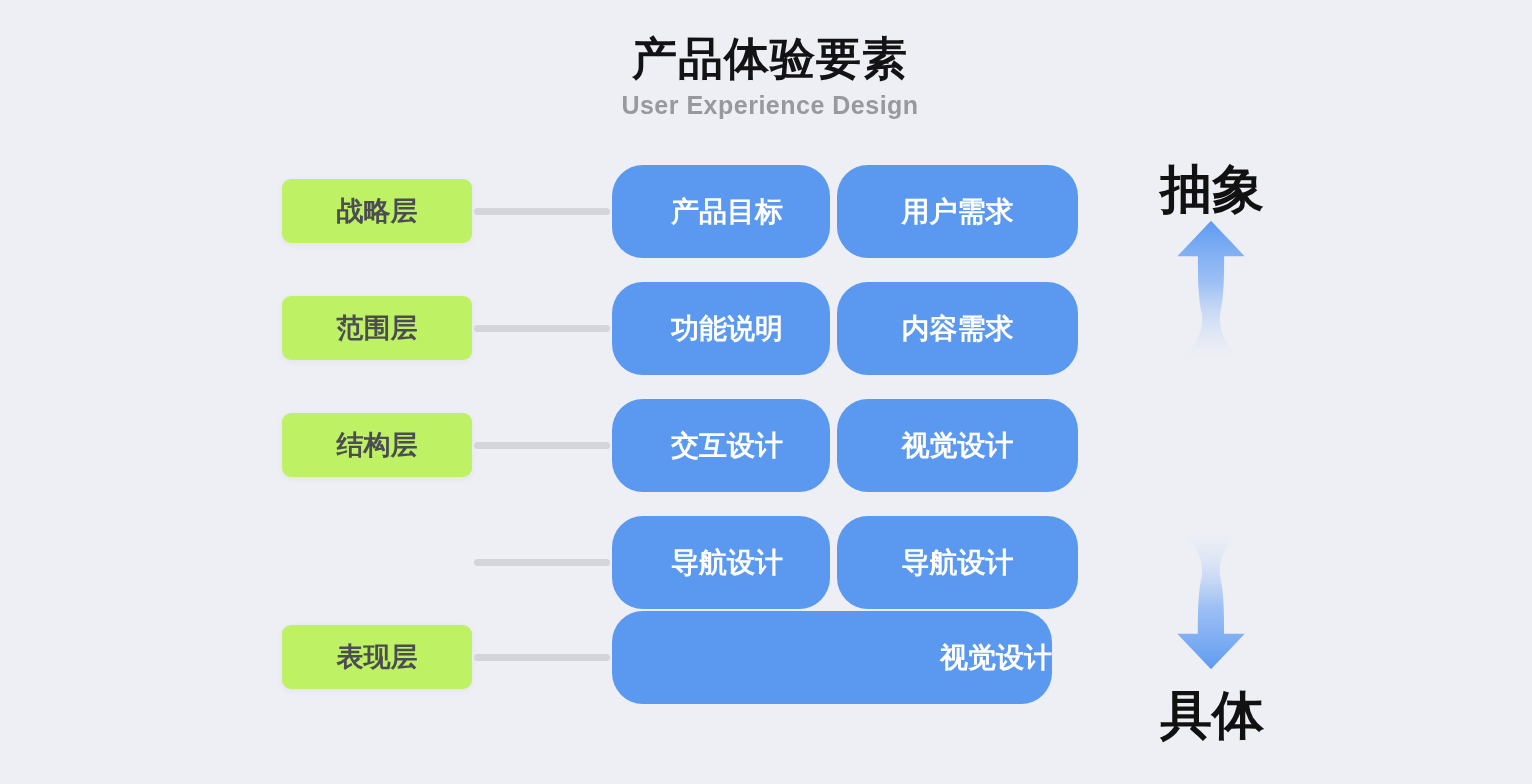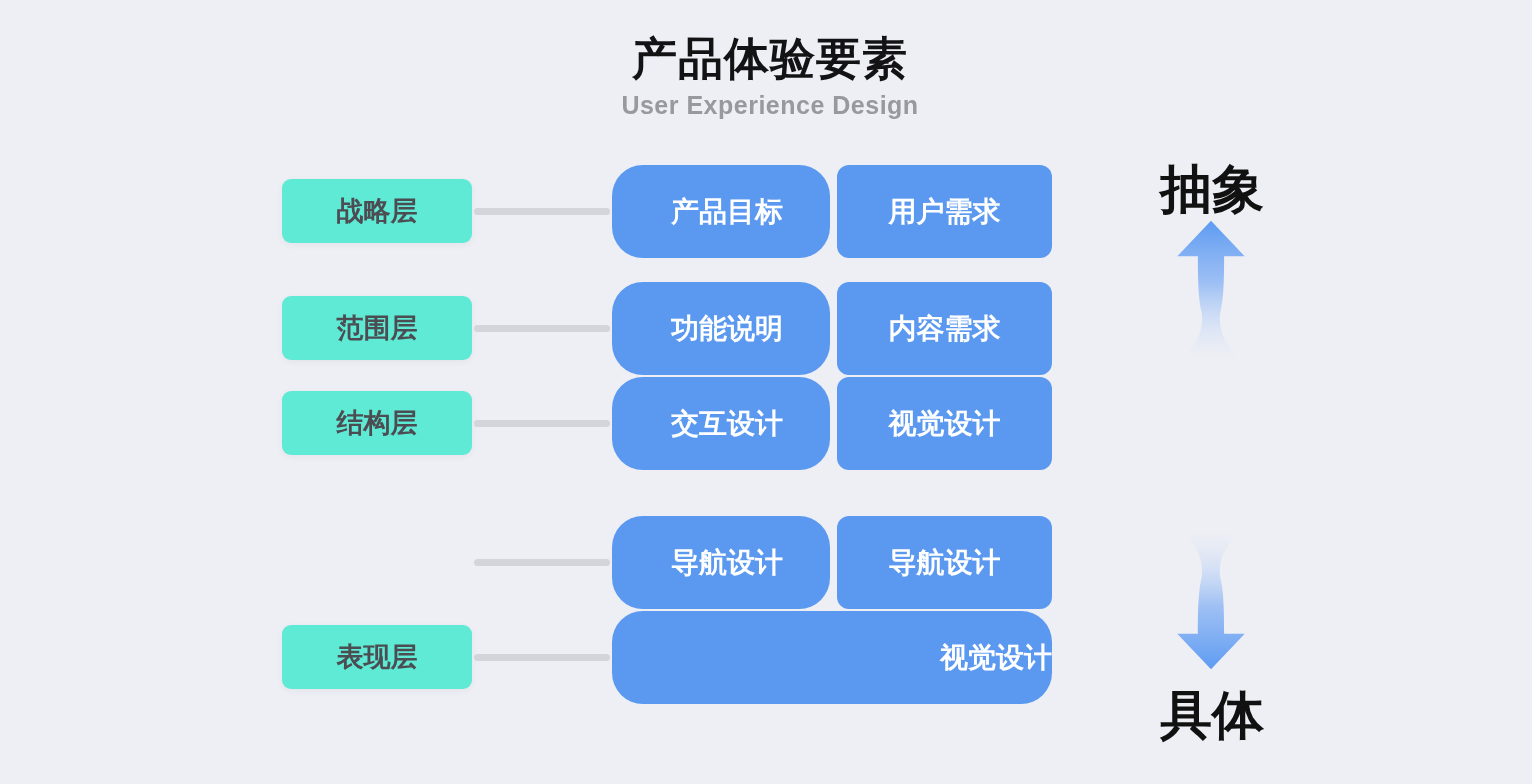--- a/index.html
+++ b/index.html
@@ -19,41 +19,41 @@
   }
   .subtitle {
     margin-top:7px; font-size:25px; font-weight:700; color:#97999F;
     letter-spacing:0.5px;
   }
 
   
   .row { position:absolute; left:0; width:100%; height:93px; }
   .label-box {
     position:absolute; left:282px; top:14px; width:190px; height:64px;
-    background:#5eead4; border-radius:9px;
+    background:#bef264; border-radius:9px;
     display:flex; align-items:center; justify-content:center;
     box-shadow:0 2px 6px rgba(60,70,90,0.06);
   }
   .label-box span { font-size:27px; font-weight:700; color:#4C4D53; }
   .connector {
     position:absolute; left:474px; top:43px; width:136px; height:7px;
     background:#D3D5DA; border-radius:3.5px;
   }
   .item-box {
     position:absolute; top:0; height:93px; background:#5B99F0;
     border-radius:31px; display:flex; align-items:center; justify-content:center;
   }
   .item-box span { font-size:28px; font-weight:700; color:#FFFFFF; }
   .item-1 { left:612px; width:218px;padding-left:12px; }
-  .item-2 { left:837px; width:215px;border-radius:12px; }
+  .item-2 { left:837px; width:241px; }
   .item-wide { left:612px; width:440px;justify-content:flex-end; }
 
   .row-1 { top:165px; }
   .row-2 { top:282px; }
-  .row-3 { top:377px; }
+  .row-3 { top:399px; }
   .row-4 { top:516px; }
   .row-5 { top:611px; }
 
   
   .axis-label {
     position:absolute; left:1154px; width:116px; text-align:center;
     font-size:52px; font-weight:800; color:#111111; line-height:1.1;
   }
   .axis-top    { top:161px; }
   .axis-bottom { top:687px; }

